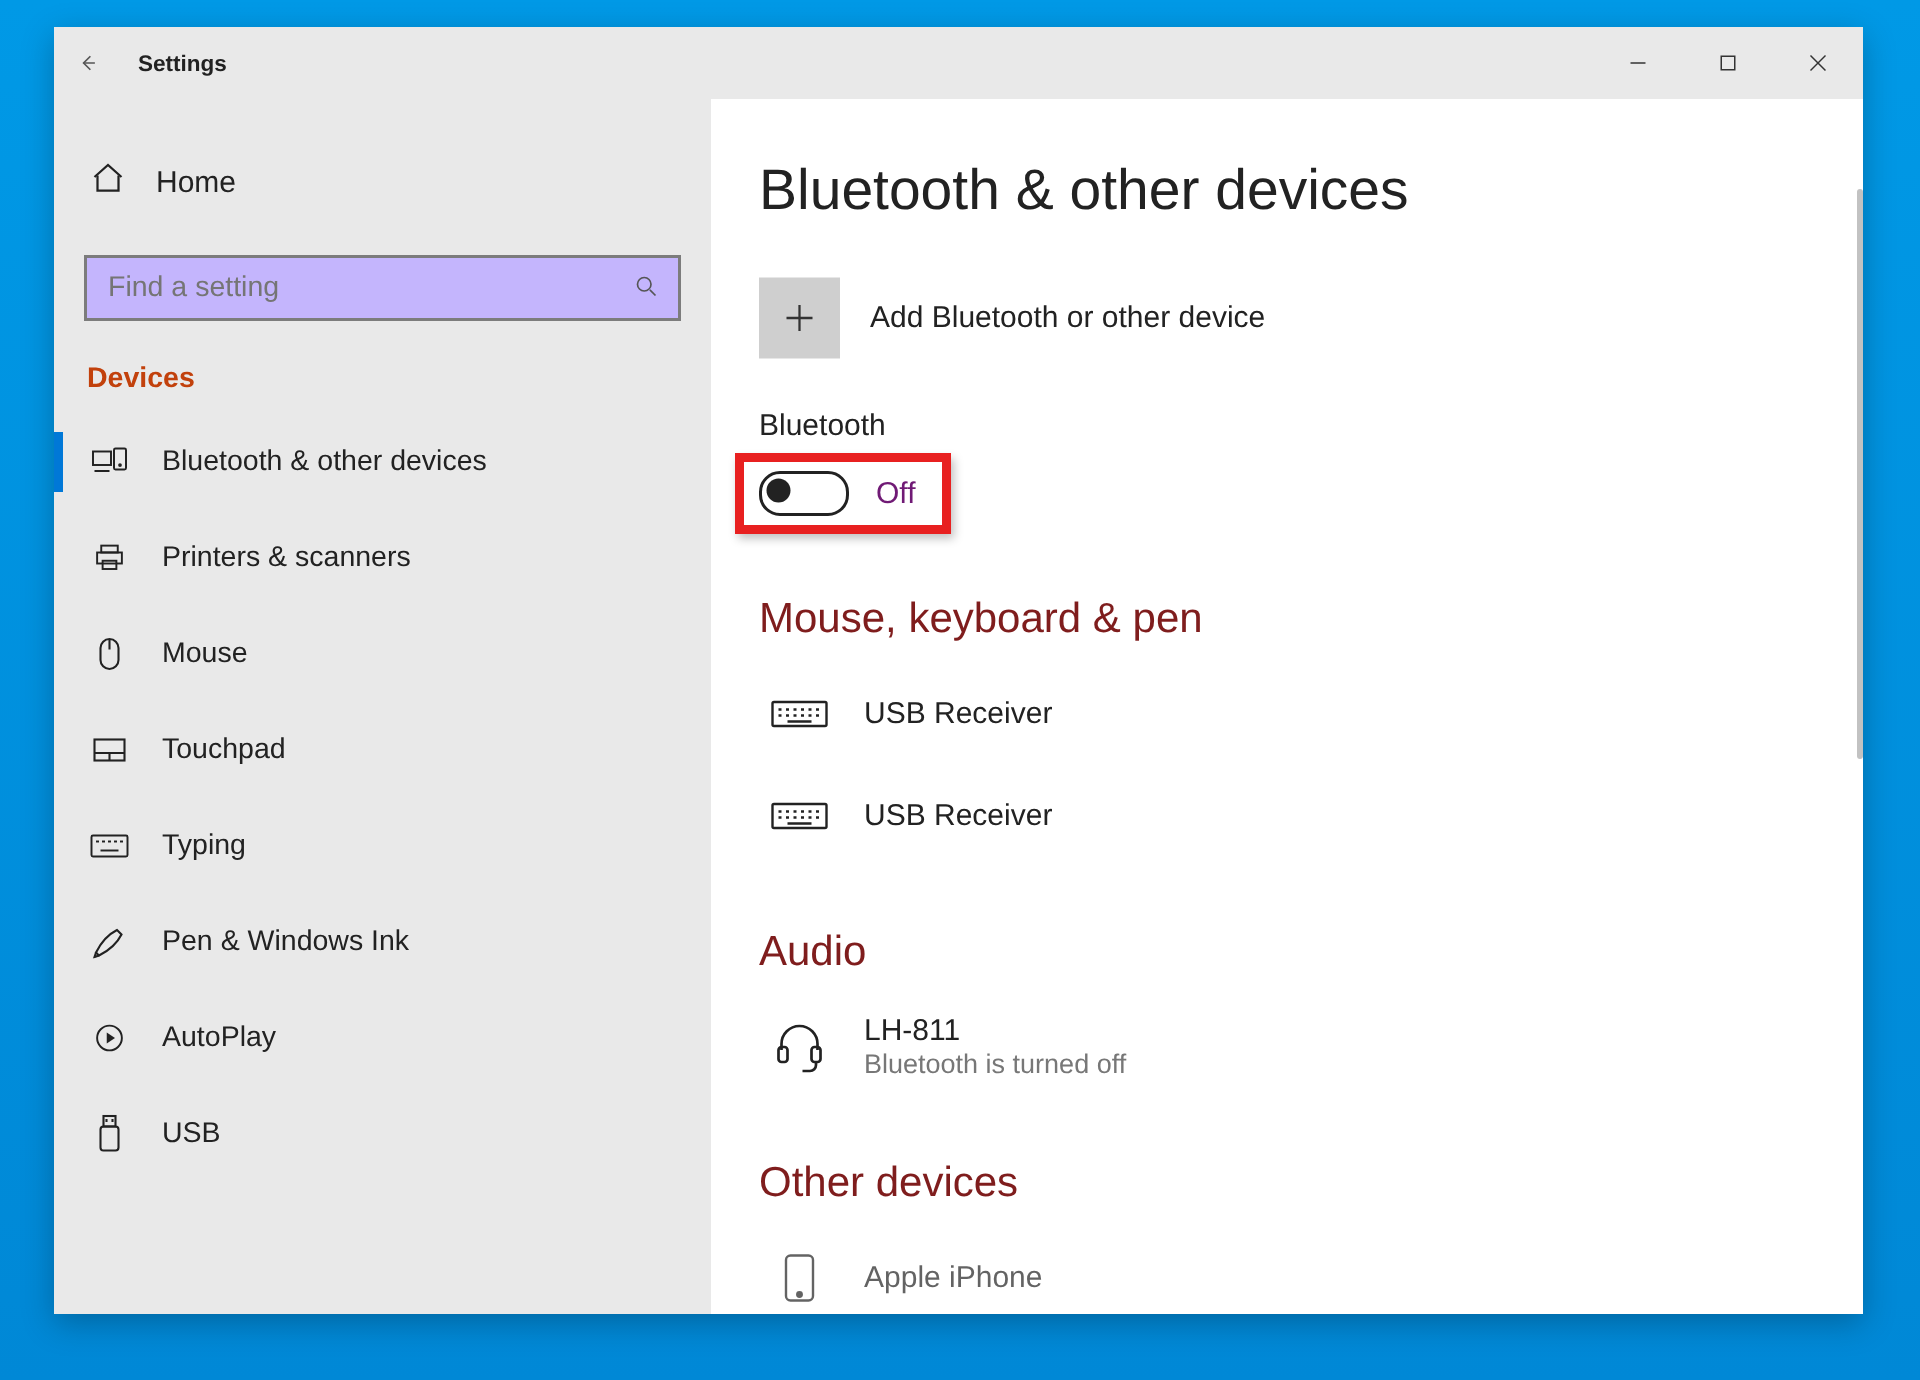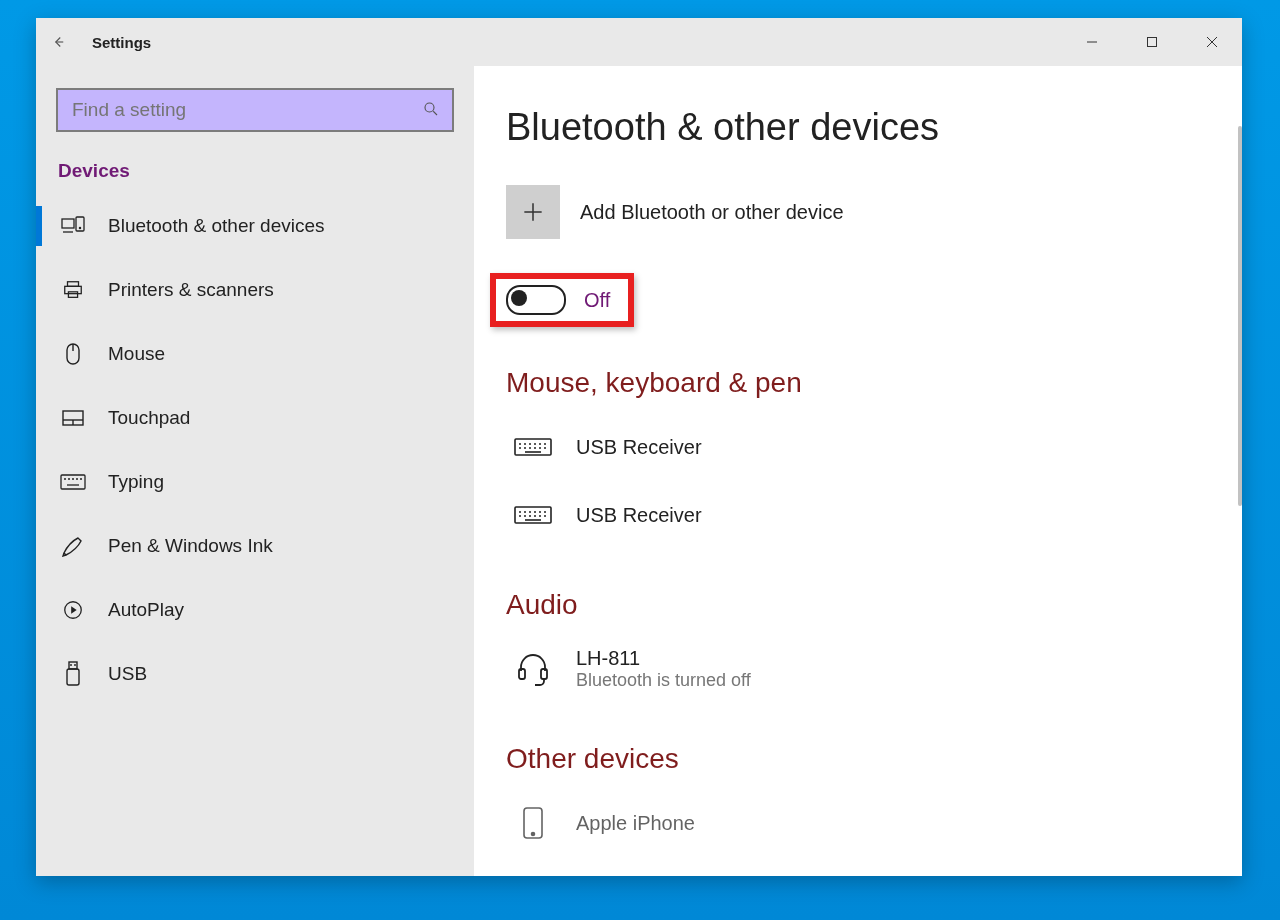--- a/index.html
+++ b/index.html
@@ -89,21 +89,21 @@
   .search-icon {
     position: absolute;
     right: 34px;
     top: 34px;
     color: #555;
   }
   .section-title {
     font-size: 19px;
     font-weight: 600;
     padding: 28px 0 12px 22px;
-    color: #701a75;
+    color: #c2410c;
   }
   .nav-item {
     display: flex;
     align-items: center;
     height: 64px;
     padding-left: 24px;
     gap: 22px;
     font-size: 19px;
     color: #222;
     position: relative;
@@ -245,20 +245,29 @@
         <svg width="12" height="12" viewBox="0 0 12 12" stroke="#333" stroke-width="1">
             <line x1="1" y1="1" x2="11" y2="11"></line>
             <line x1="11" y1="1" x2="1" y2="11"></line>
           </svg>
       </div>
     </div>
   </div>
 
   <div class="body">
     <div class="sidebar">
+      <div class="home-row">
+        <span class="icon">
+          <svg width="24" height="24" viewBox="0 0 24 24" fill="none" stroke="#222" stroke-width="1.5">
+              <path d="M3 11l9-8 9 8"></path>
+              <path d="M5 10v10h14V10"></path>
+            </svg>
+        </span>
+        <span>Home</span>
+      </div>
 
       <div class="search-wrap">
         <input class="search" placeholder="Find a setting" style="">
         <span class="search-icon">
           <svg width="18" height="18" viewBox="0 0 24 24" fill="none" stroke="#555" stroke-width="1.5">
               <circle cx="10" cy="10" r="6"></circle>
               <line x1="15" y1="15" x2="20" y2="20"></line>
             </svg>
         </span>
       </div>
@@ -359,20 +368,21 @@
           <div class="add-tile">
             <svg width="26" height="26" viewBox="0 0 24 24" stroke="#333" stroke-width="1.4">
                 <line x1="12" y1="4" x2="12" y2="20"></line>
                 <line x1="4" y1="12" x2="20" y2="12"></line>
               </svg>
           </div>
           <span class="add-label">Add Bluetooth or other device</span>
         </div>
 
         <div class="toggle-block">
+          <div class="sub-label">Bluetooth</div>
           <div class="toggle-highlight">
             <div class="toggle">
               <div class="knob"></div>
             </div>
             <span class="toggle-state">Off</span>
           </div>
         </div>
 
         <h2 class="section-head">Mouse, keyboard &amp; pen</h2>
         <div class="device-row">

